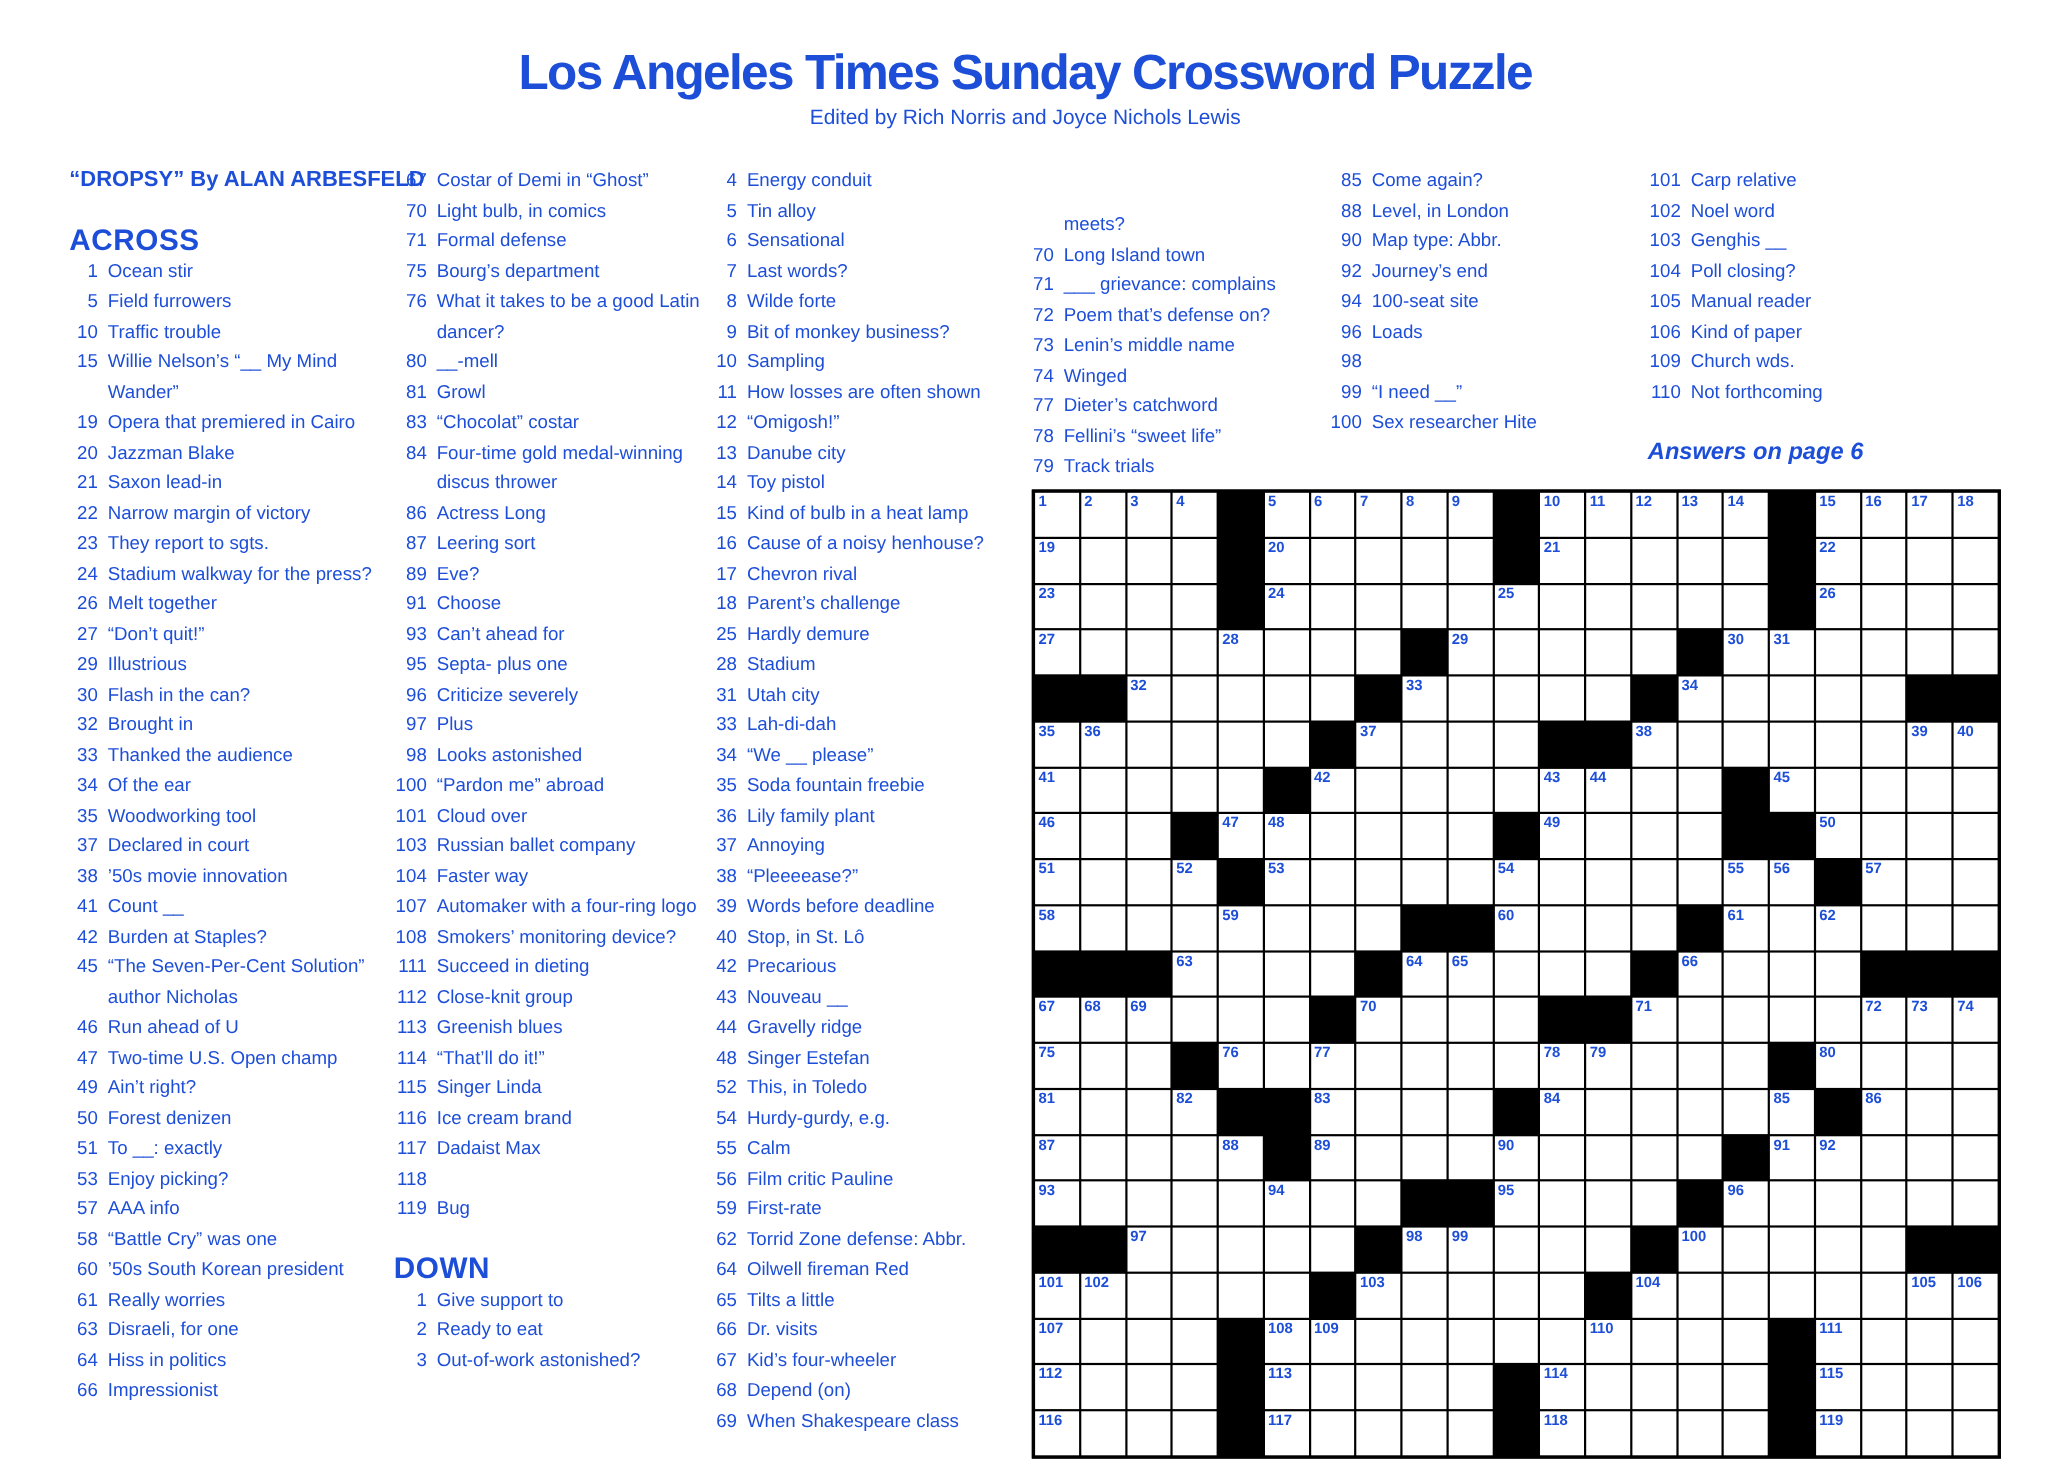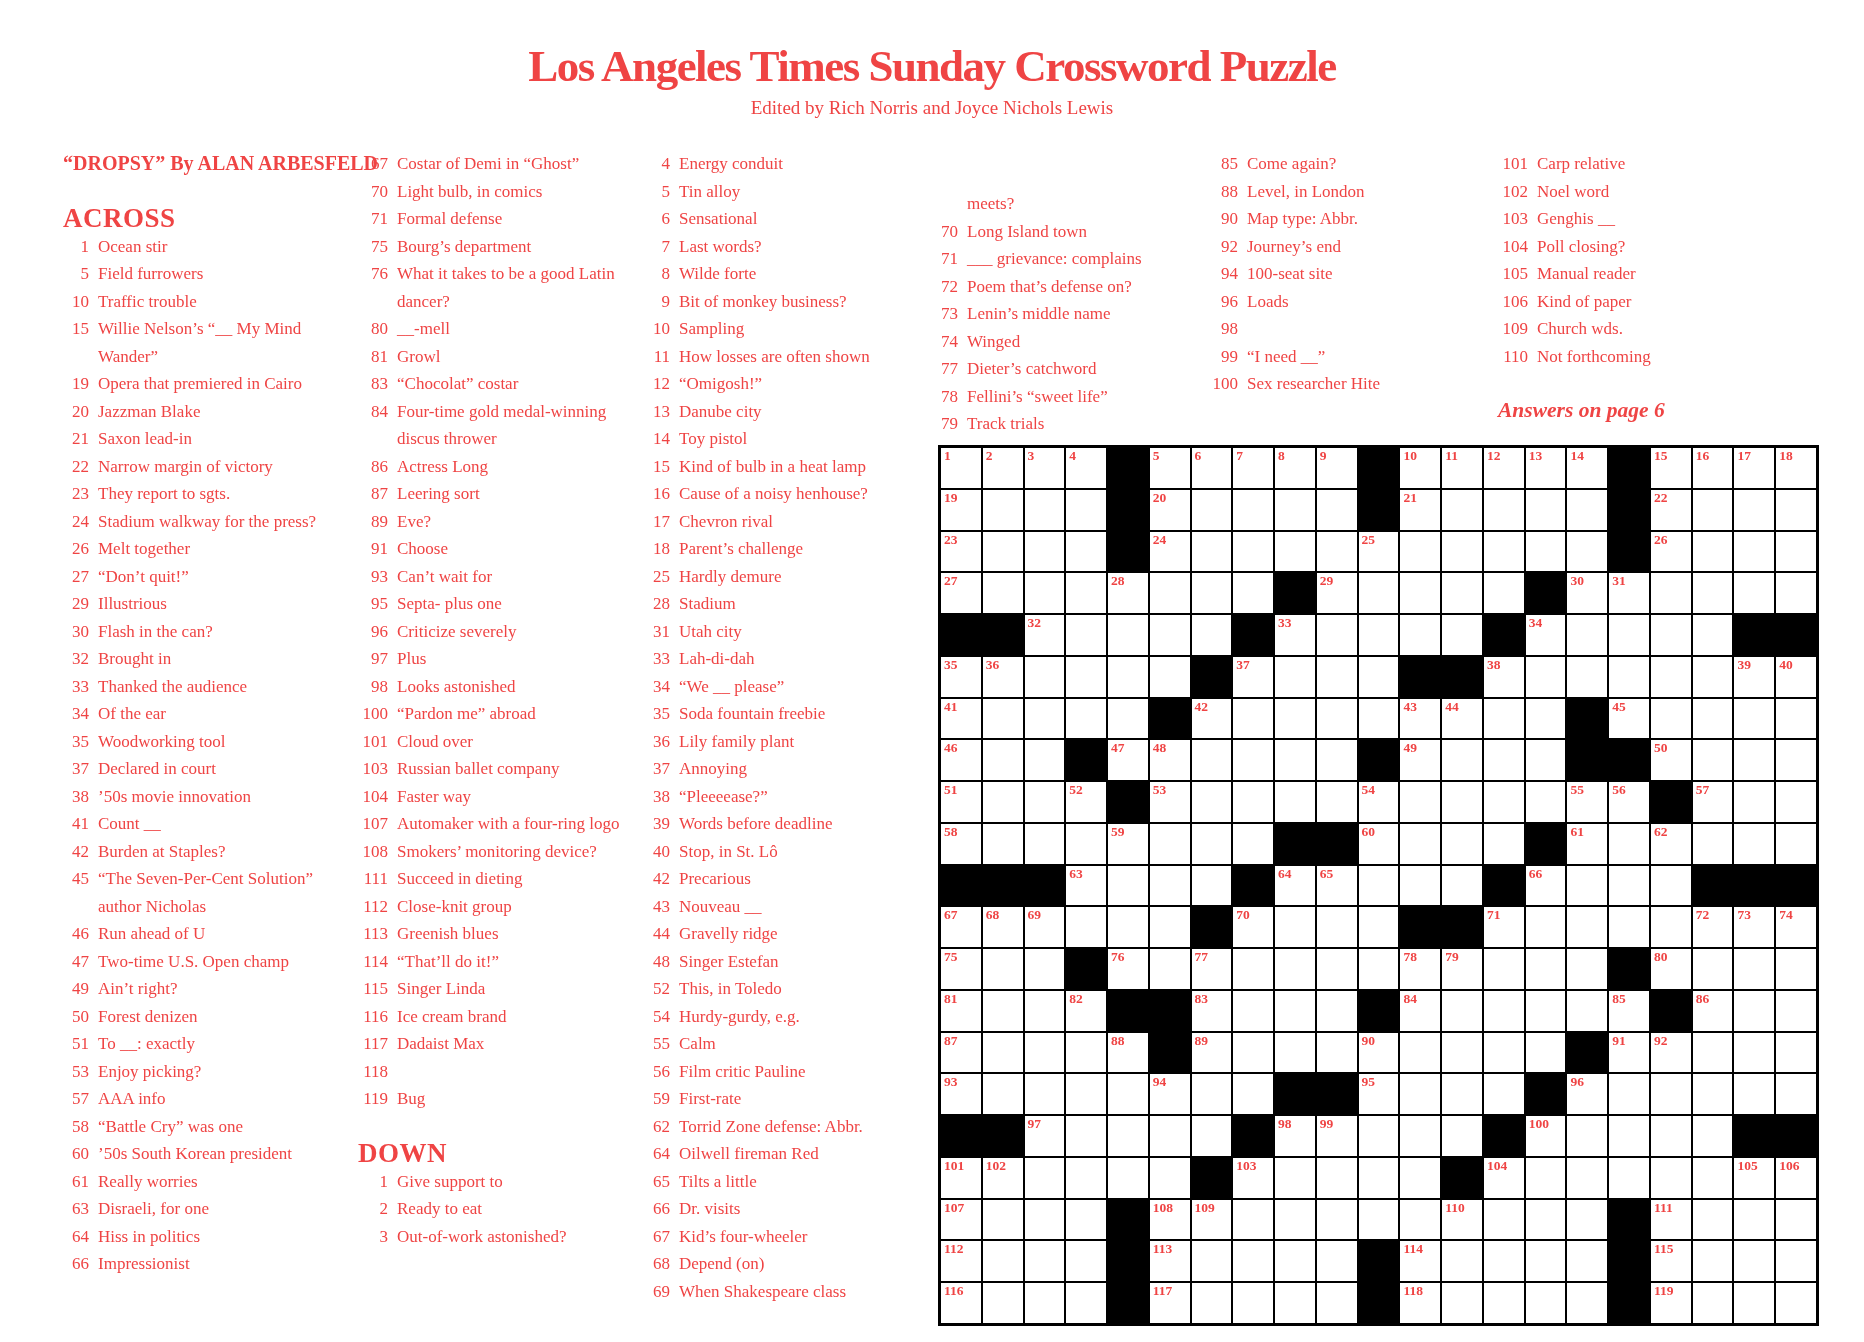--- a/index.html
+++ b/index.html
@@ -1,17 +1,17 @@
 <!DOCTYPE html>
 <html><head>
 <meta charset="utf-8">
 <style>
   html,body{margin:0;padding:0;background:#fff;}
-  .page{position:relative;width:1864px;height:1342px;background:#fff;color:#ef4444;
-        font-family:Liberation Serif, serif;overflow:hidden;}
+  .page{position:relative;width:1864px;height:1342px;background:#fff;color:#1d4ed8;
+        font-family:Liberation Sans, sans-serif;overflow:hidden;}
   .hdr{position:absolute;left:32px;top:40px;width:1800px;text-align:center;}
   .hdr h1{margin:0;font-size:45px;font-weight:bold;letter-spacing:-1.5px;}
   .hdr .sub{margin-top:5px;font-size:19px;}
   .clue-col{position:absolute;top:150px;font-size:17px;line-height:27.5px;}
   .byline{font-weight:bold;font-size:20px;white-space:nowrap;margin-bottom:17px;}
   .sec-label{font-weight:bold;font-size:27px;letter-spacing:.5px;margin-top:27.5px;line-height:27.5px;}
   .clue-col > .sec-label:first-child{margin-top:0;}
   .clue{display:flex;align-items:flex-start;}
   .clue .num{flex:0 0 var(--numw);text-align:right;padding-right:9px;}
   .clue .txt{width:var(--txtw);}
@@ -237,21 +237,21 @@
         <div class="clue">
           <span class="num">89</span>
           <span class="txt">Eve?</span>
         </div>
         <div class="clue">
           <span class="num">91</span>
           <span class="txt">Choose</span>
         </div>
         <div class="clue">
           <span class="num">93</span>
-          <span class="txt">Can’t wait for</span>
+          <span class="txt">Can’t ahead for</span>
         </div>
         <div class="clue">
           <span class="num">95</span>
           <span class="txt">Septa- plus one</span>
         </div>
         <div class="clue">
           <span class="num">96</span>
           <span class="txt">Criticize severely</span>
         </div>
         <div class="clue">

